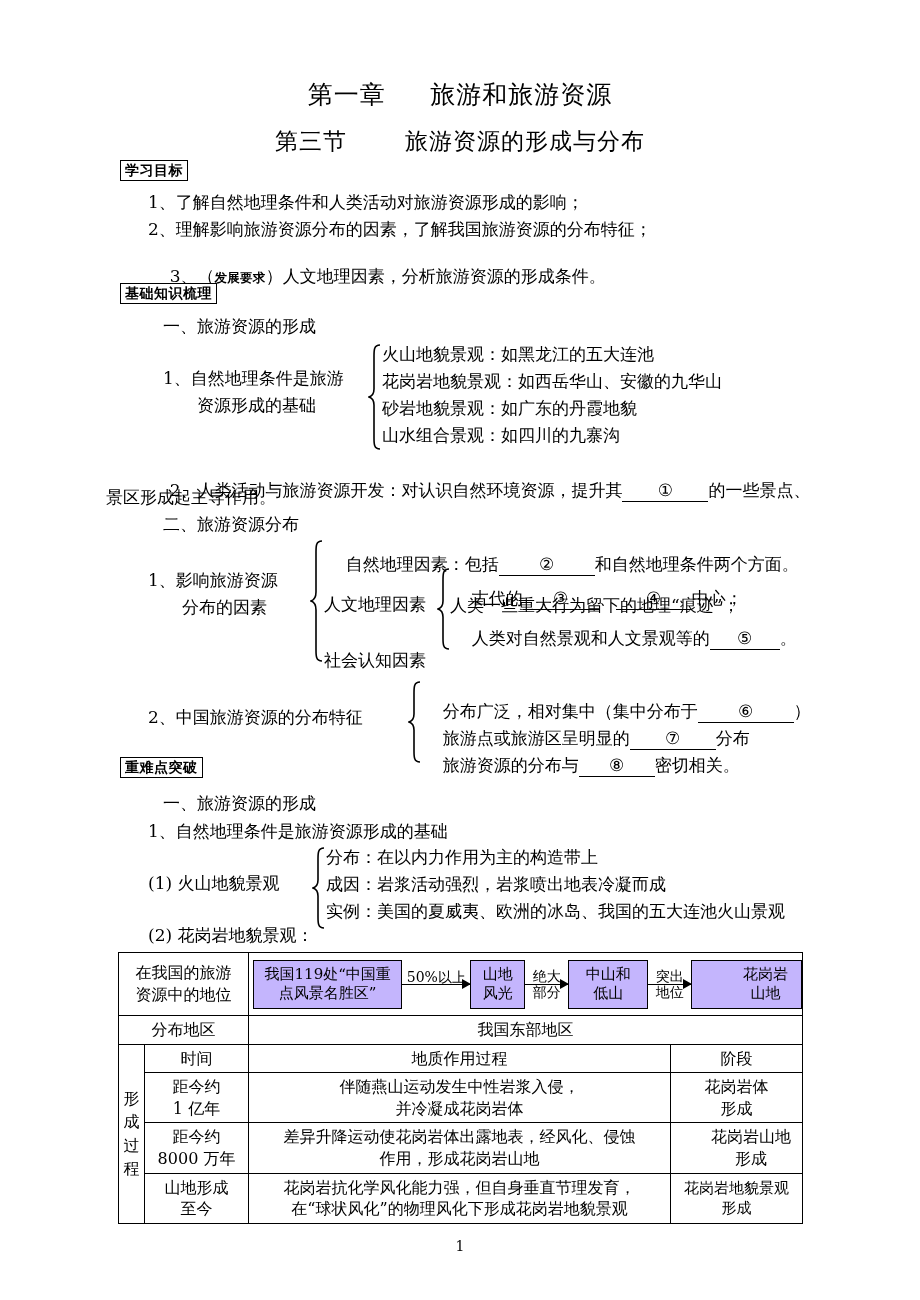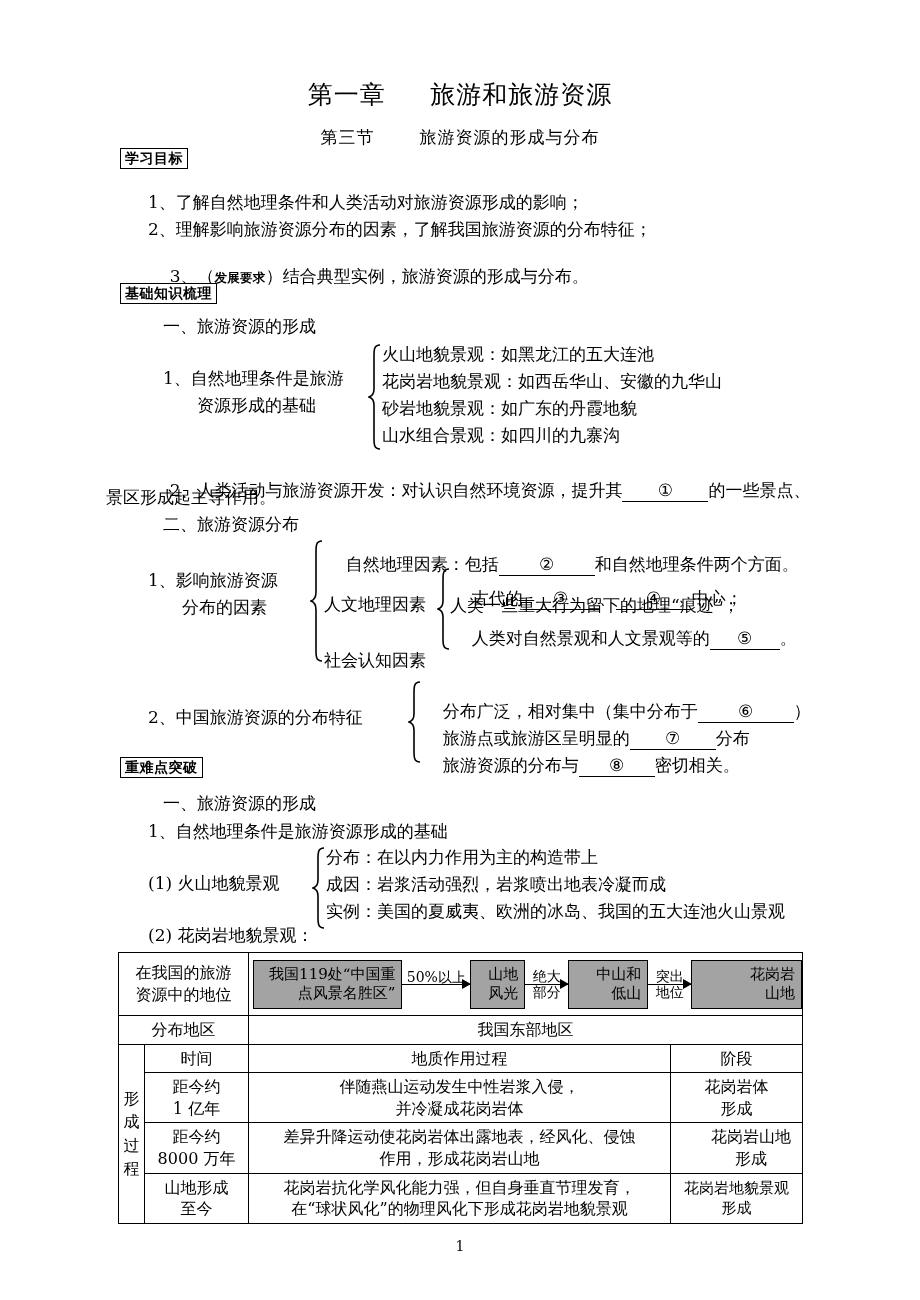--- a/index.html
+++ b/index.html
@@ -29,21 +29,21 @@
     text-align: center;
     font-size: 25px;
     letter-spacing: 1px;
     white-space: pre;
   }
   .title2 {
     position: absolute;
     left: 0; top: 126px;
     width: 920px;
     text-align: center;
-    font-size: 17px;
+    font-size: 23px;
     letter-spacing: 1px;
     white-space: pre;
   }
   
   .sec-box {
     position: absolute;
     border: 1.5px solid #000;
     padding: 1px 4px 2px 4px;
     font-size: 14px;
     font-weight: bold;
@@ -114,23 +114,23 @@
     align-items: center;
     justify-content: flex-start;
     height: 62px;
     padding-left: 4px;
   }
   .fbox {
     border: 1.4px solid #000;
     font-size: 15px;
     line-height: 1.3;
     padding: 4px 6px;
-    text-align: right;
+    text-align: center;
     white-space: pre-line;
-    background: #a3a3a3;
+    background: #c4b5fd;
   }
   .farrow {
     position: relative;
     display: flex;
     flex-direction: column;
     align-items: center;
     justify-content: center;
     font-size: 14px;
     line-height: 1.15;
     white-space: pre-line;
@@ -168,26 +168,26 @@
   }
 </style>
 </head>
 <body>
 
 <div class="page">
 
   <div class="title1">第一章     旅游和旅游资源</div>
   <div class="title2">第三节       旅游资源的形成与分布</div>
 
-  <div class="sec-box" style="left:120px; top:148px;">学习目标</div>
+  <div class="sec-box" style="left:120px; top:160px;">学习目标</div>
 
   <div class="line" style="left:148px; top:192px;">1、了解自然地理条件和人类活动对旅游资源形成的影响；</div>
   <div class="line" style="left:148px; top:219px;">2、理解影响旅游资源分布的因素，了解我国旅游资源的分布特征；</div>
   <div class="line" style="left:148px; top:246px;">
-    <span>3、（</span><span class="small-bold">发展要求</span><span>）结合典型实例，旅游资源的形成与分布。</span>
+    <span>3、（</span><span class="small-bold">发展要求</span><span>）人文地理因素，分析旅游资源的形成条件。</span>
   </div>
 
   <div class="sec-box" style="left:120px; top:283px;">基础知识梳理</div>
 
   <div class="line" style="left:163px; top:316px;">一、旅游资源的形成</div>
 
   <div class="line" style="left:163px; top:368px;">1、自然地理条件是旅游</div>
   <div class="line" style="left:197px; top:395px;">资源形成的基础</div>
 
   <div class="brace" style="left:368px; top:344px;">

